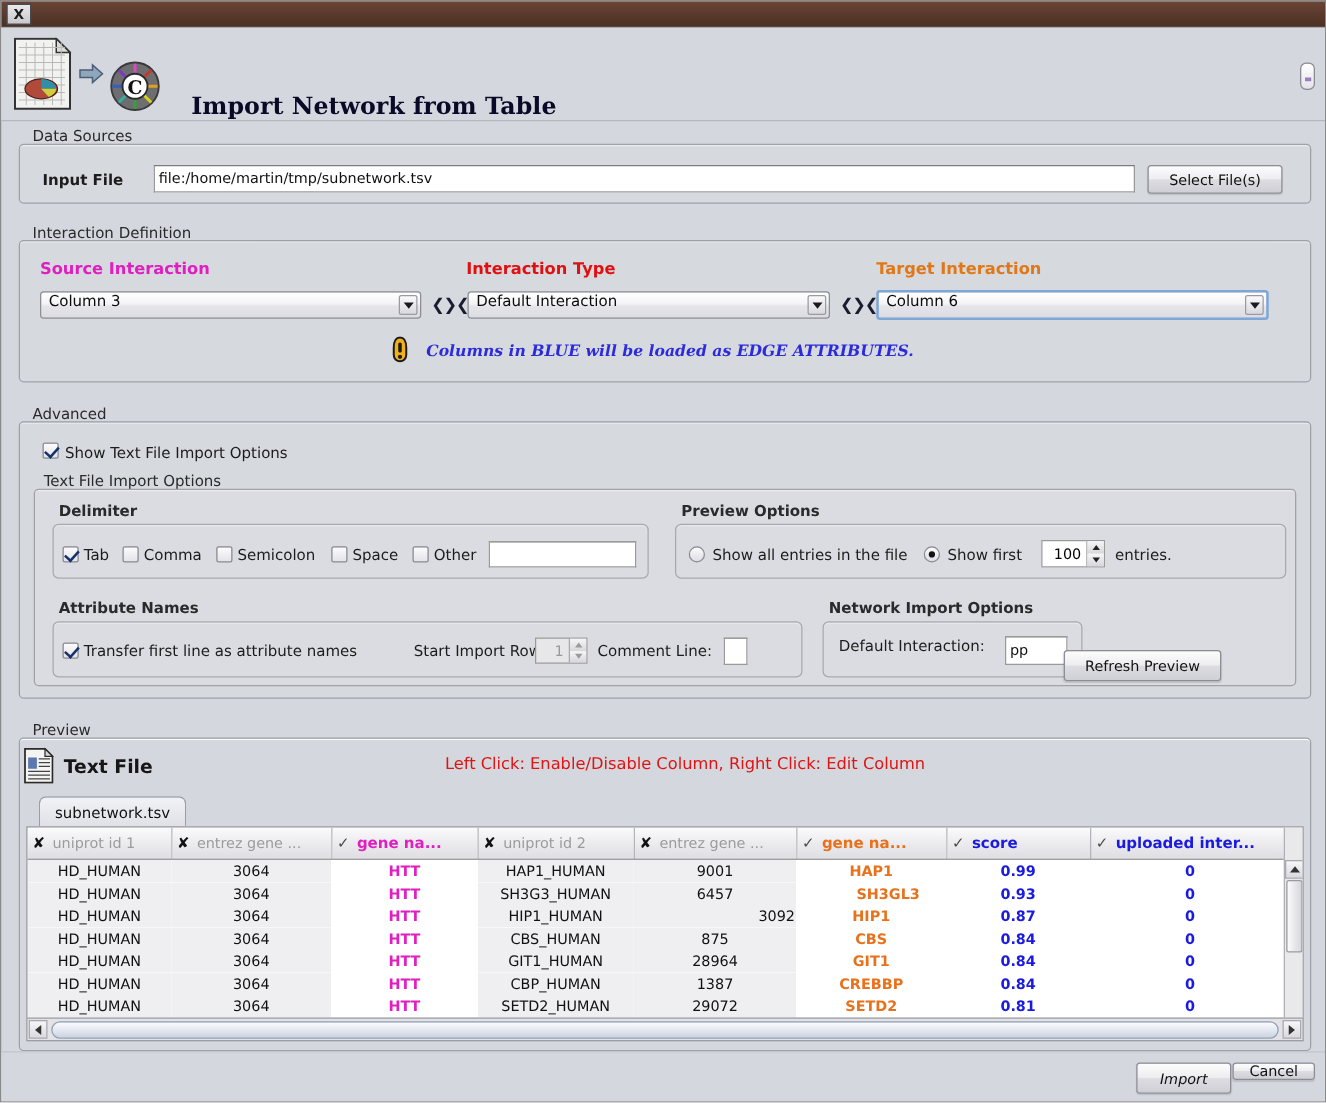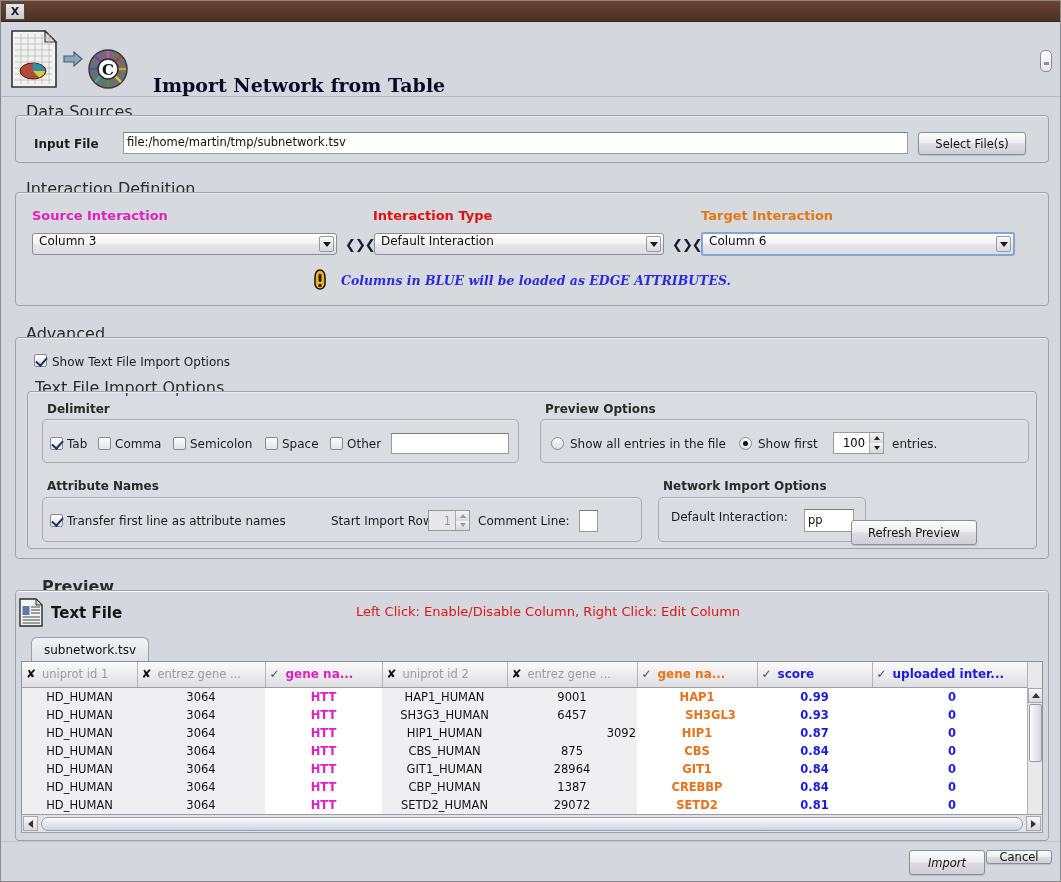--- a/index.html
+++ b/index.html
@@ -61,21 +61,21 @@
     background: linear-gradient(to bottom,#ffffff,#e4e4ea);
     cursor: pointer;
   }
   .help-icon::after{
     content:""; position:absolute; left:3px; top:11px; width:5px; height:3px;
     background:#9b7fc0;
   }
 
   
   .grouplabel {
-    position: absolute; font-size: 16px; color: #2a2a2a;
+    position: absolute; font-size: 12px; color: #2a2a2a;
     font-weight: normal;
   }
   .groupbox {
     position: absolute;
     border: 1px solid #9ea1a8;
     border-radius: 4px;
     background: rgba(255,255,255,0.05);
     box-shadow: inset 0 1px 0 #e9ebef;
   }
   .subgroupbox {
@@ -459,21 +459,21 @@
   <div class="lbl" style="left:477px; top:513px;">Comment Line:</div>
   <div class="textinput" style="left:578px; top:509px; width:19px; height:22px;"></div>
 
   <div class="grouplabel" style="left:662px; top:478px; font-weight:bold; font-size:12px;">Network Import Options</div>
   <div class="subgroupbox" style="left:657px; top:496px; width:208px; height:45px;"></div>
   <div class="lbl" style="left:670px; top:509px;">Default Interaction:</div>
   <div class="textinput" style="left:803px; top:508px; width:50px; height:23px;">pp</div>
 
   <div class="btn" style="left:850px; top:519px; width:126px; height:25px;">Refresh Preview</div>
 
-  <div class="grouplabel" style="left:41px; top:576px;font-weight:bold;">Preview</div>
+  <div class="grouplabel" style="left:25px; top:576px;">Preview</div>
   <div class="preview-panel" style="left:14px; top:589px; width:1034px; height:251px;"></div>
 
   <svg class="txtfile-icon" style="left:18px; top:597px;" viewBox="0 0 24 29">
     <path d="M1 1 H17 L23 7 V28 H1 Z" fill="#f4f4f2" stroke="#2b2b2b" stroke-width="1.4"></path>
     <path d="M17 1 L23 7 H17 Z" fill="#d8d8d4" stroke="#2b2b2b" stroke-width="1"></path>
     <rect x="3.5" y="8" width="7" height="9" fill="#5b79b0"></rect>
     <g stroke="#444" stroke-width="1">
       <line x1="12" y1="9" x2="21" y2="9"></line>
         <line x1="12" y1="12" x2="21" y2="12"></line>
       <line x1="12" y1="15" x2="21" y2="15"></line>

